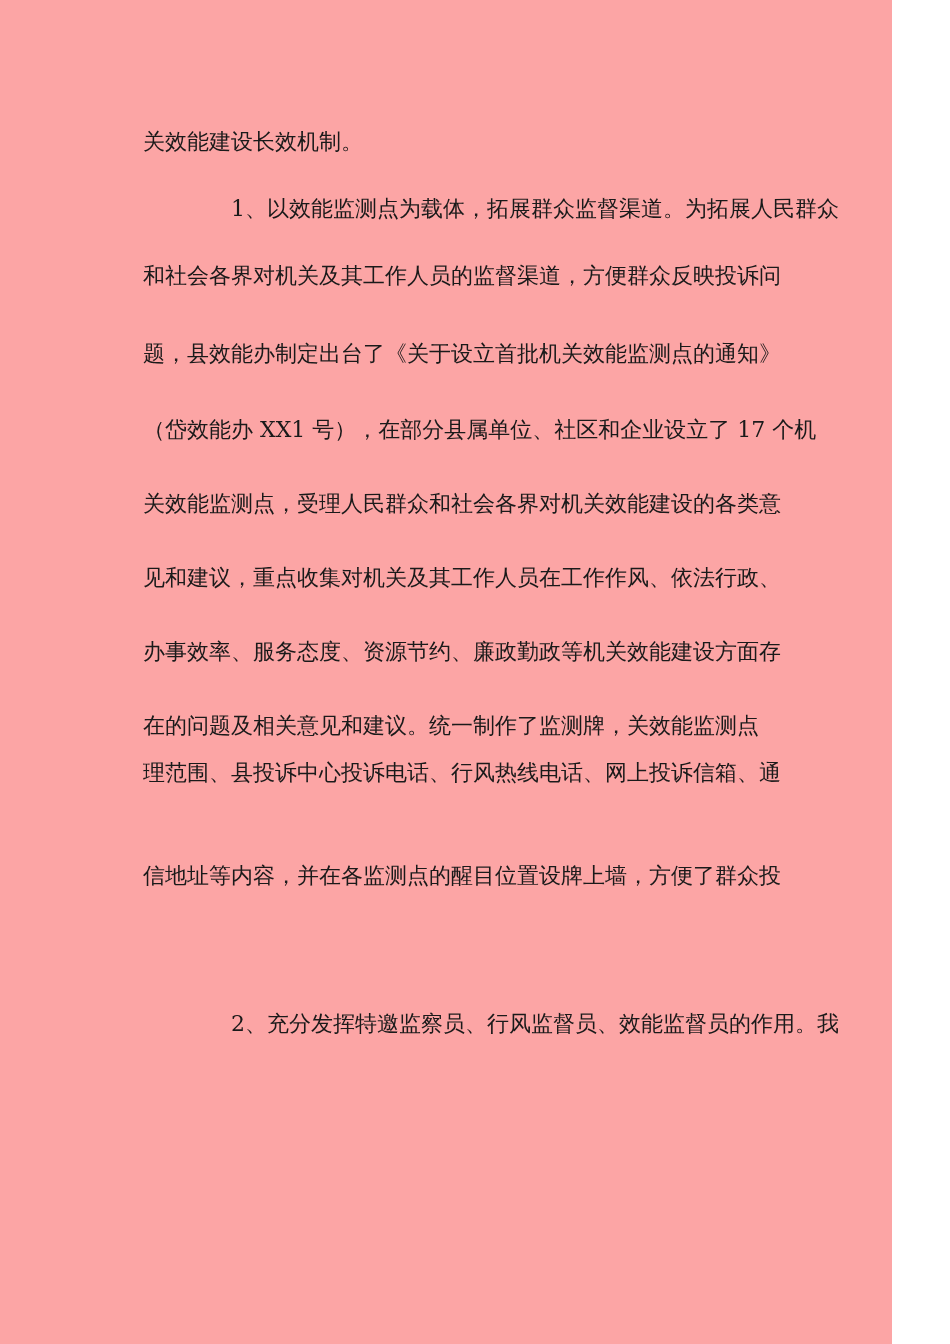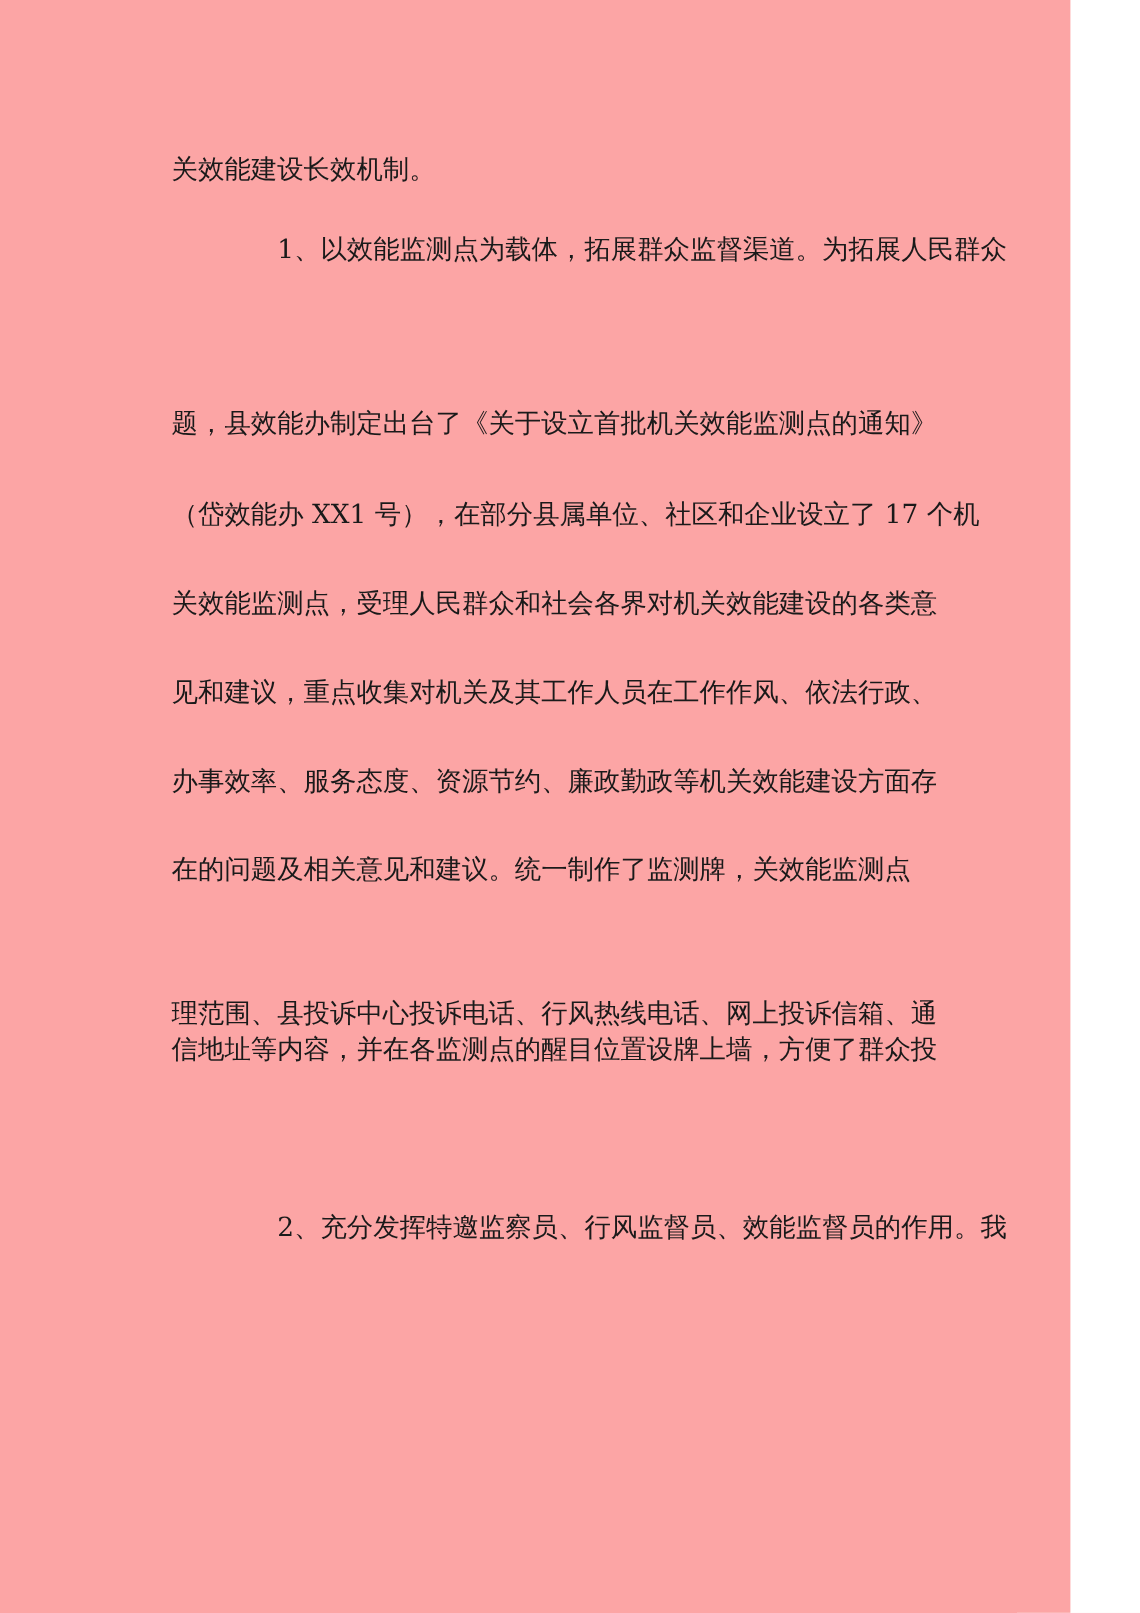--- a/index.html
+++ b/index.html
@@ -16,22 +16,23 @@
     line-height: 28px;
   }
   .indent { left: 187px; margin-left: 44px; }
 </style>
 </head>
 <body>
 
 <div class="page">
   <div class="line" style="top:128px">关效能建设长效机制。</div>
   <div class="line indent" style="top:195px">1、以效能监测点为载体，拓展群众监督渠道。为拓展人民群众</div>
+  <div class="line" style="top:262px">和社会各界对机关及其工作人员的监督渠道，方便群众反映投诉问</div>
   <div class="line" style="top:340px">题，县效能办制定出台了《关于设立首批机关效能监测点的通知》</div>
   <div class="line" style="top:416px">（岱效能办 XX1 号），在部分县属单位、社区和企业设立了 17 个机</div>
   <div class="line" style="top:490px">关效能监测点，受理人民群众和社会各界对机关效能建设的各类意</div>
   <div class="line" style="top:638px">办事效率、服务态度、资源节约、廉政勤政等机关效能建设方面存</div>
   <div class="line" style="top:564px">见和建议，重点收集对机关及其工作人员在工作作风、依法行政、</div>
   <div class="line" style="top:712px">在的问题及相关意见和建议。统一制作了监测牌，关效能监测点</div>
-  <div class="line" style="top:832px">理范围、县投诉中心投诉电话、行风热线电话、网上投诉信箱、通</div>
+  <div class="line" style="top:759px">理范围、县投诉中心投诉电话、行风热线电话、网上投诉信箱、通</div>
   <div class="line" style="top:862px">信地址等内容，并在各监测点的醒目位置设牌上墙，方便了群众投</div>
   <div class="line indent" style="top:1010px">2、充分发挥特邀监察员、行风监督员、效能监督员的作用。我</div>
 </div>
 
 </body></html>

